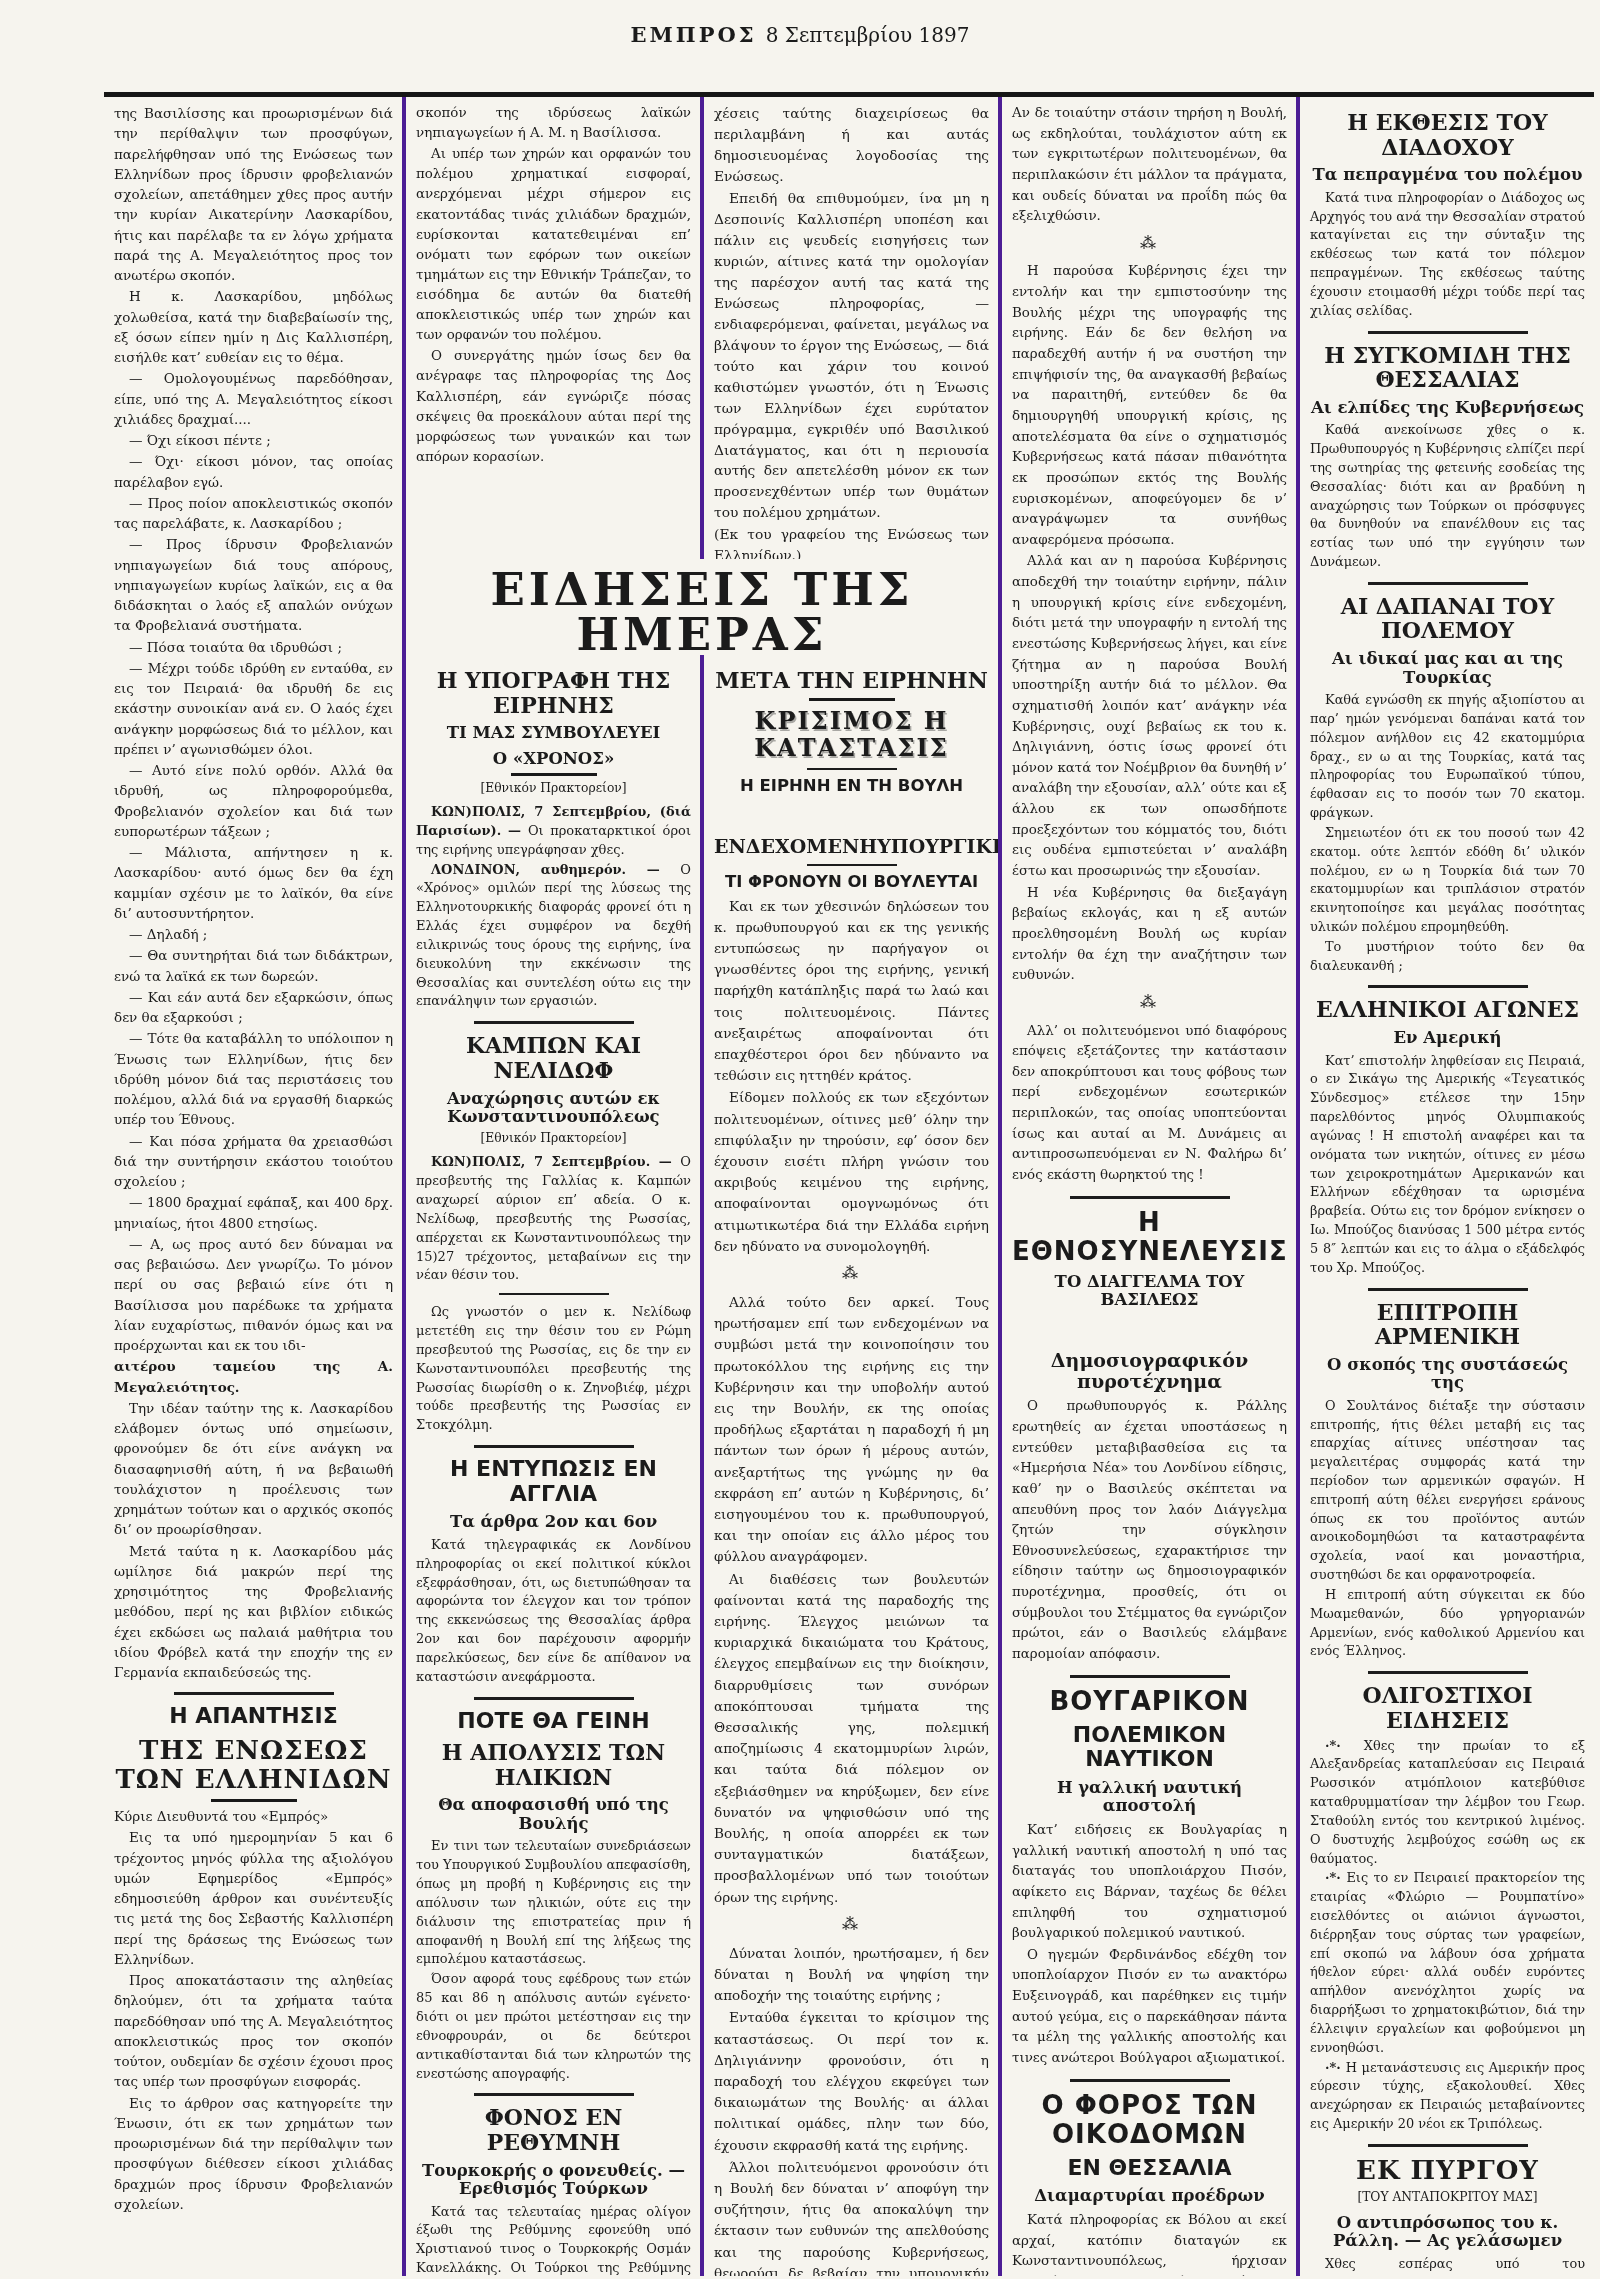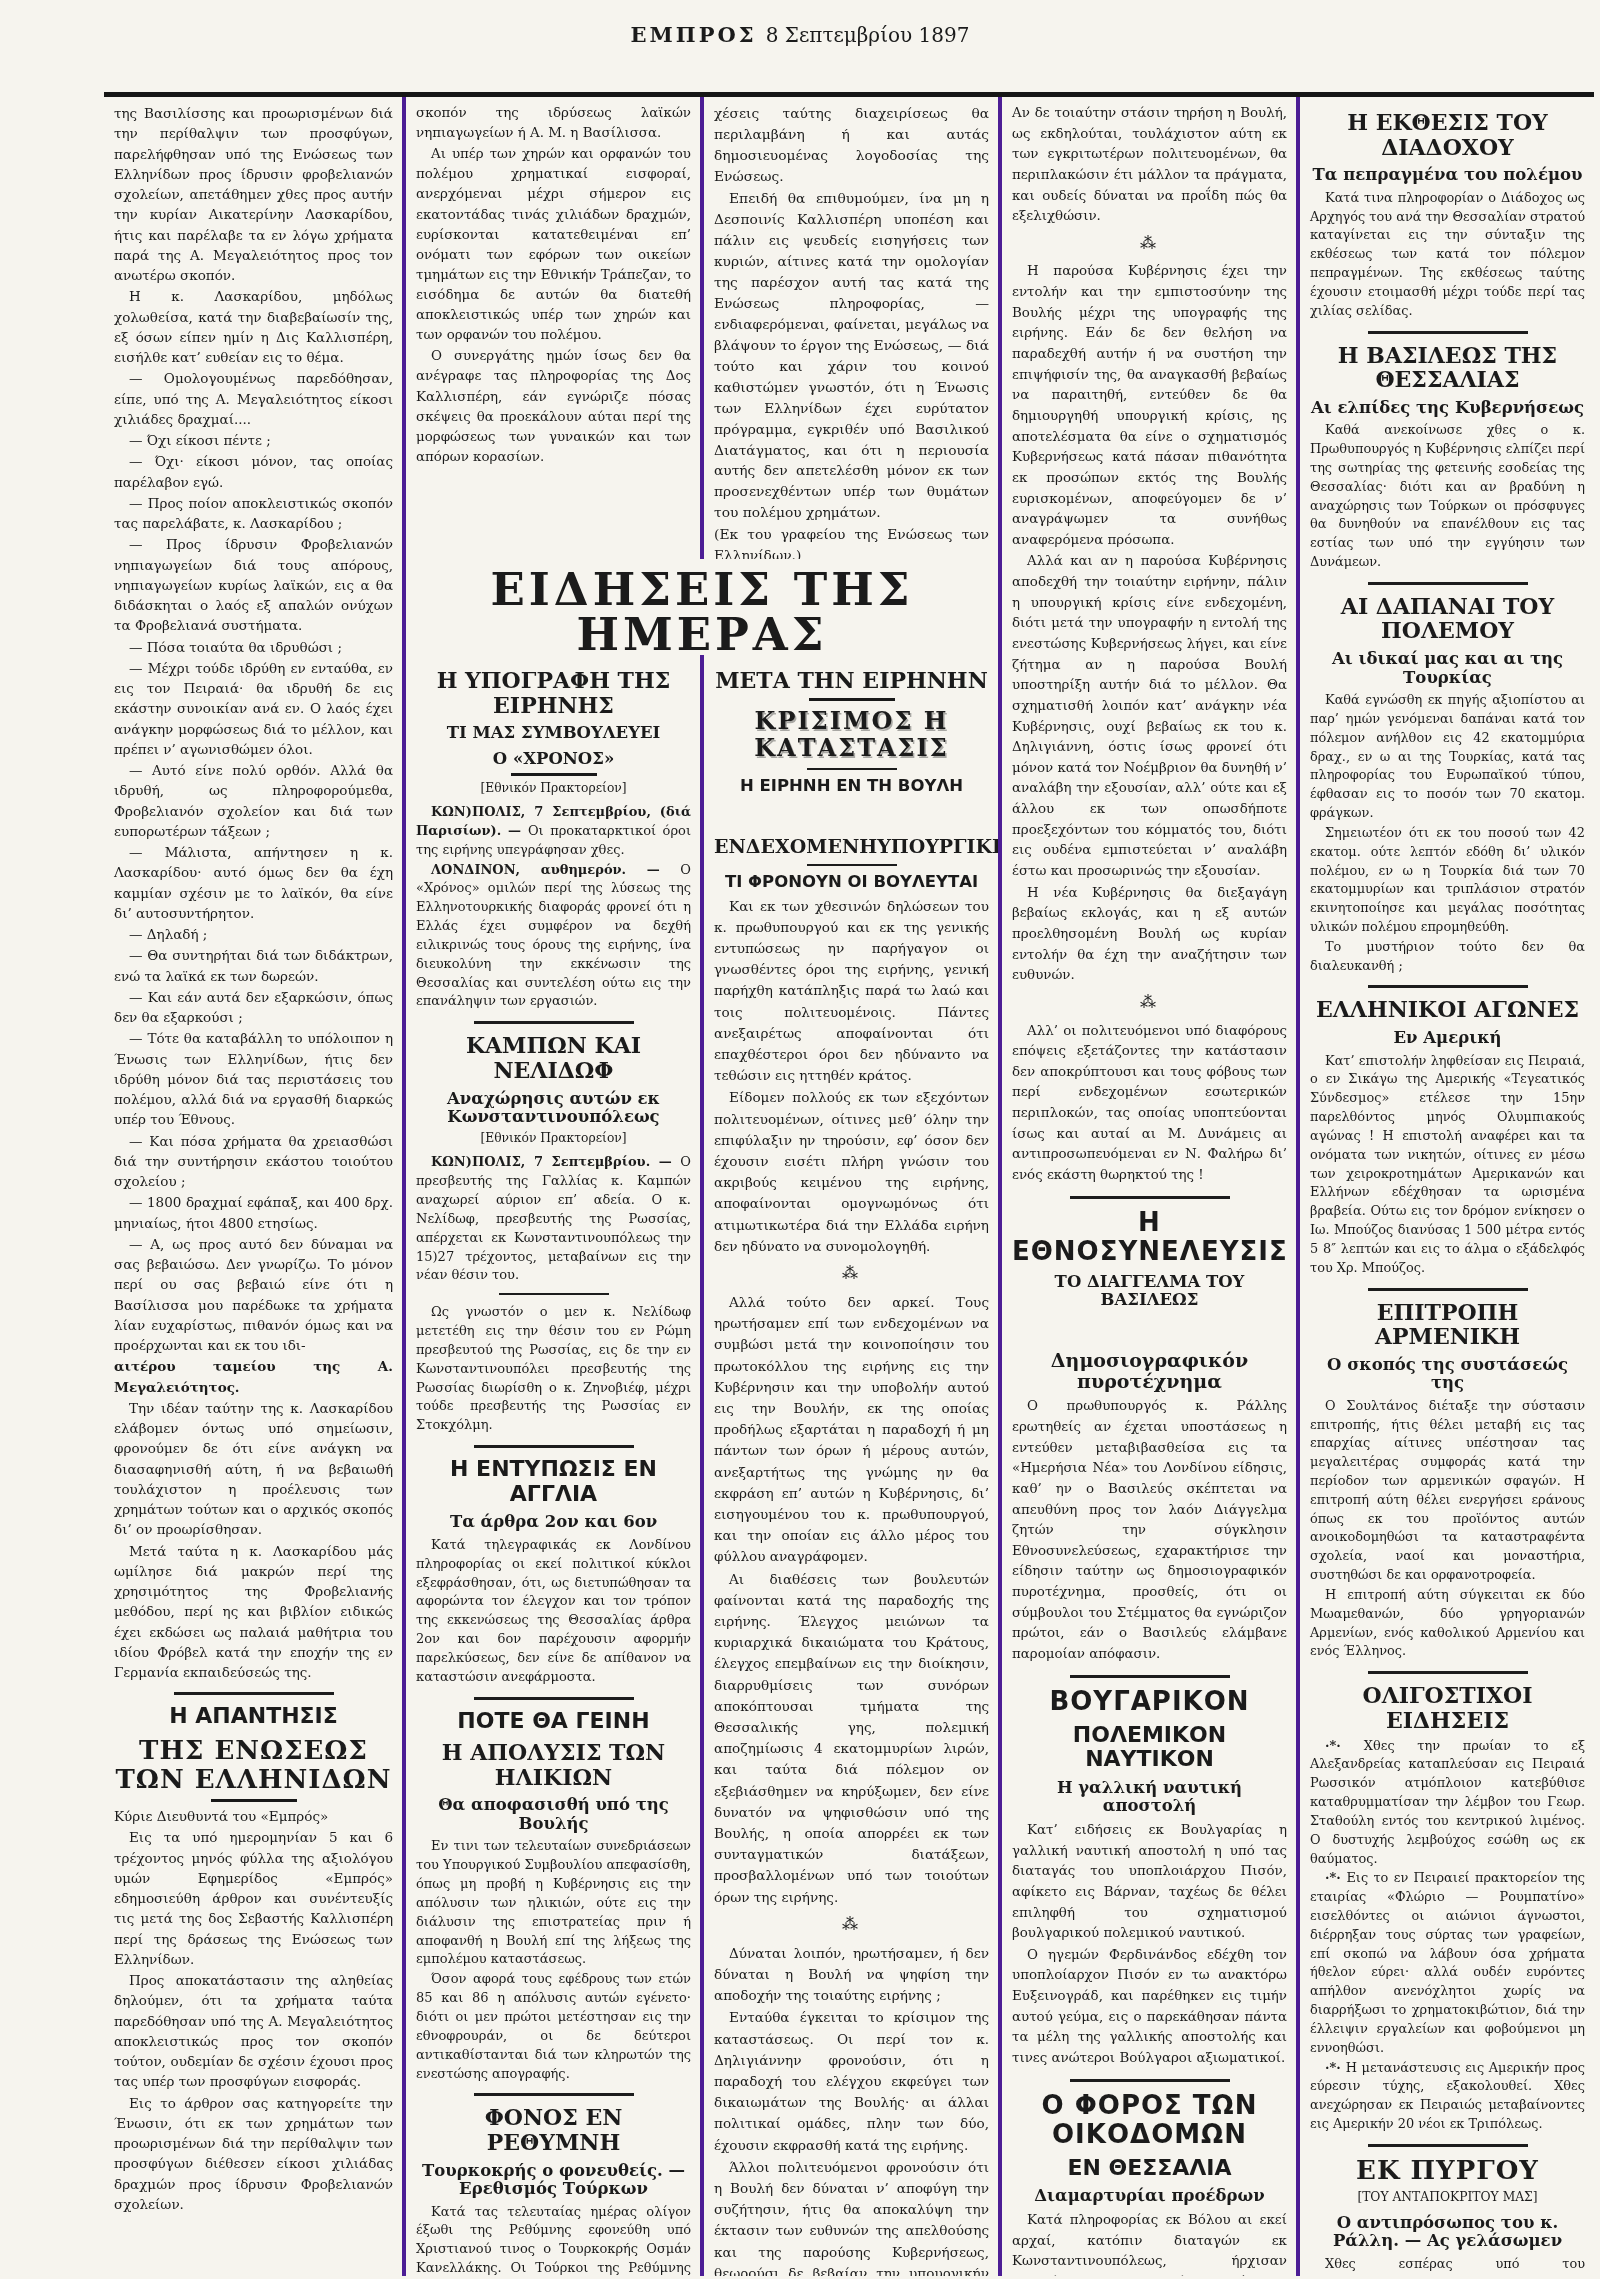--- a/index.html
+++ b/index.html
@@ -235,21 +235,21 @@
   <section class="cell c5">
     <div>
       <div class="hl hl-lg">Η ΕΚΘΕΣΙΣ ΤΟΥ ΔΙΑΔΟΧΟΥ</div>
       <div class="hl hl-md">Τα πεπραγμένα του πολέμου</div>
       <div>
           <p>Κατά τινα πληροφορίαν ο Διάδοχος ως Αρχηγός του ανά την Θεσσαλίαν στρατού καταγίνεται εις την σύνταξιν της εκθέσεως των κατά τον πόλεμον πεπραγμένων. Της εκθέσεως ταύτης έχουσιν ετοιμασθή μέχρι τούδε περί τας χιλίας σελίδας.</p>
         </div>
     </div>
     <div class="rule-sep"></div>
     <div>
-      <div class="hl hl-lg">Η ΒΑΣΙΛΕΩΣ ΤΗΣ ΘΕΣΣΑΛΙΑΣ</div>
+      <div class="hl hl-lg">Η ΣΥΓΚΟΜΙΔΗ ΤΗΣ ΘΕΣΣΑΛΙΑΣ</div>
       <div class="hl hl-md">Αι ελπίδες της Κυβερνήσεως</div>
       <div>
           <p>Καθά ανεκοίνωσε χθες ο κ. Πρωθυπουργός η Κυβέρνησις ελπίζει περί της σωτηρίας της φετεινής εσοδείας της Θεσσαλίας· διότι και αν βραδύνη η αναχώρησις των Τούρκων οι πρόσφυγες θα δυνηθούν να επανέλθουν εις τας εστίας των υπό την εγγύησιν των Δυνάμεων.</p>
         </div>
     </div>
     <div class="rule-sep"></div>
     <div>
       <div class="hl hl-lg">ΑΙ ΔΑΠΑΝΑΙ ΤΟΥ ΠΟΛΕΜΟΥ</div>
       <div class="hl hl-md">Αι ιδικαί μας και αι της Τουρκίας</div>
       <div>

